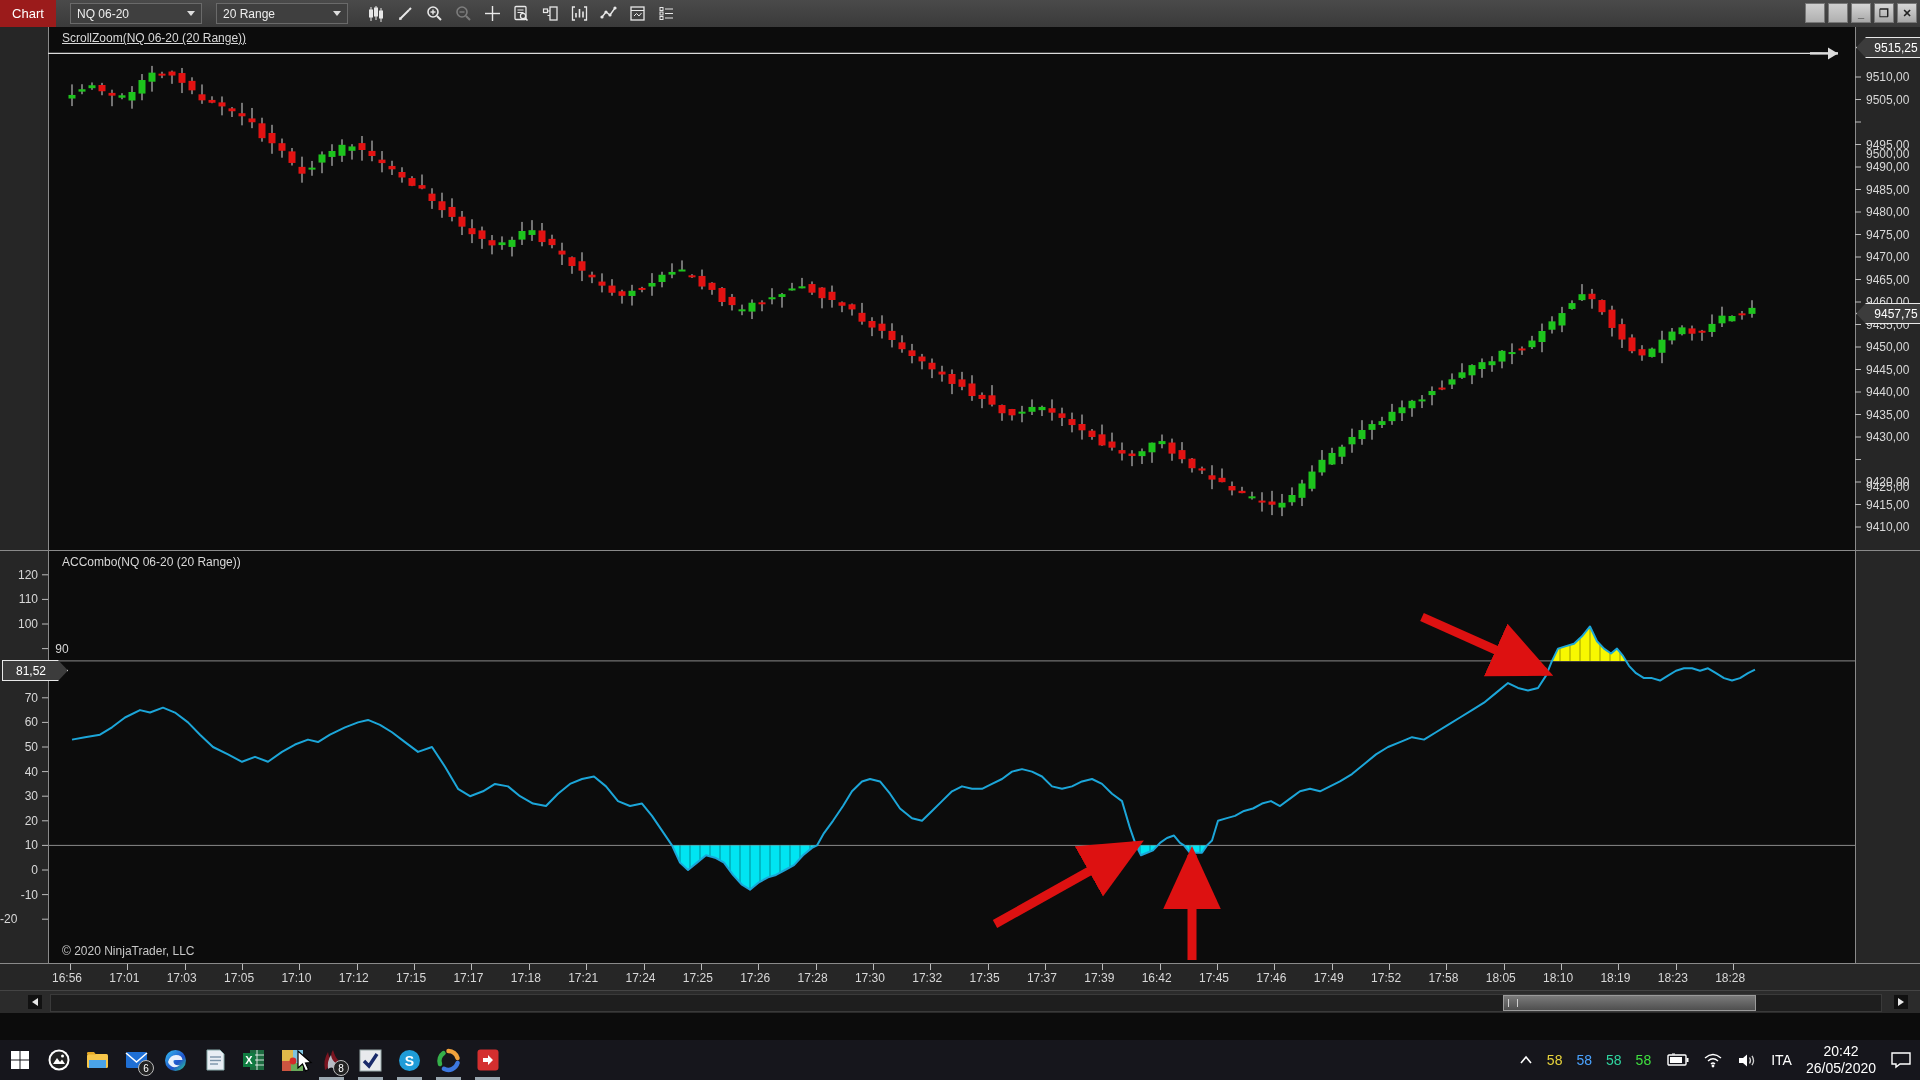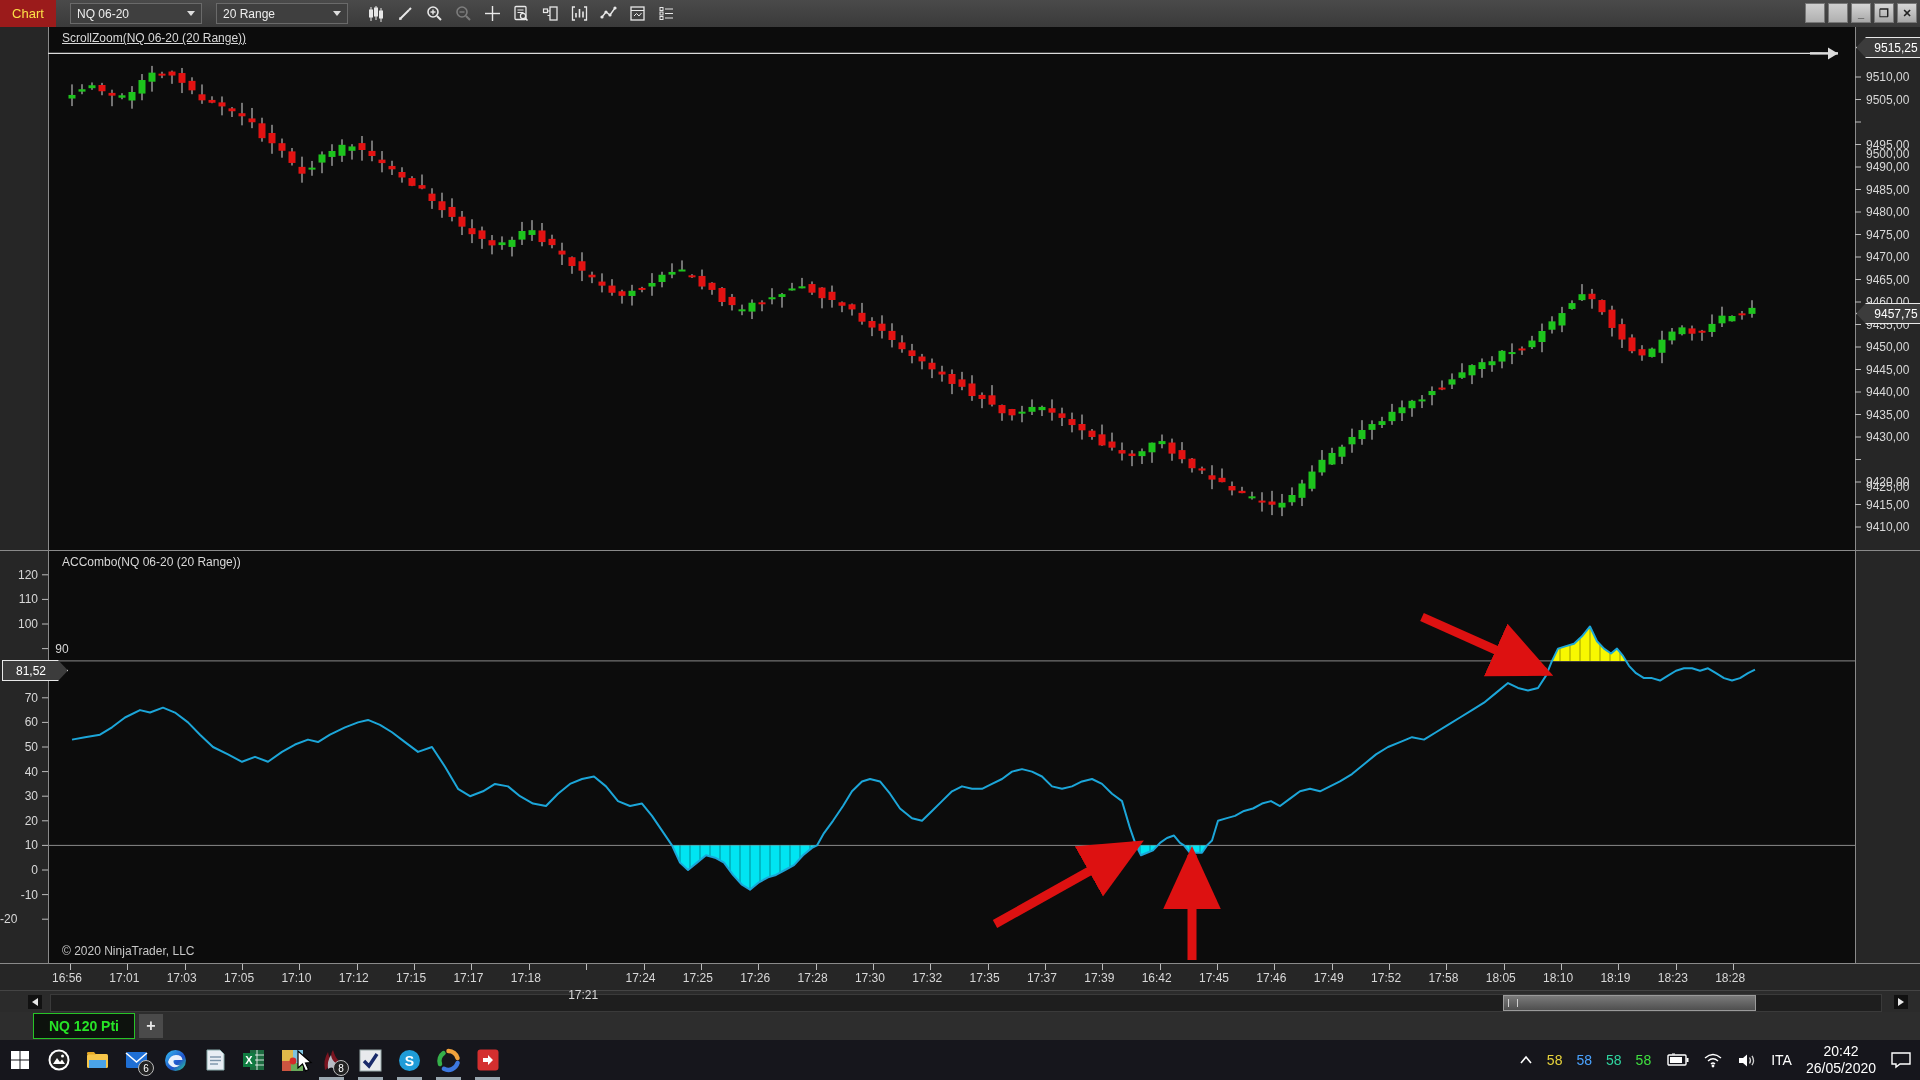--- a/index.html
+++ b/index.html
@@ -1,21 +1,21 @@
 <!DOCTYPE html>
 <html><head>
 <meta charset="utf-8">
 <style>
   html,body{margin:0;padding:0;background:#000;}
   #root{position:relative;width:1920px;height:1080px;overflow:hidden;background:#0c0c0c;
         font-family:"Liberation Sans",sans-serif;color:#ddd;-webkit-font-smoothing:antialiased;}
   .abs{position:absolute;}
   
   #toolbar{left:0;top:0;width:1920px;height:27px;background:linear-gradient(#4a4a4a,#3a3a3a);border-bottom:1px solid #222;display:flex;align-items:center;}
-  #chart-badge{width:56px;height:27px;background:#9b1b1b;color:#fde047;display:flex;align-items:center;justify-content:center;font-size:13px;}
+  #chart-badge{width:56px;height:27px;background:#9b1b1b;color:#ffffff;display:flex;align-items:center;justify-content:center;font-size:13px;}
   .dd{height:19px;margin-left:14px;background:#3f3f3f;border:1px solid #6a6a6a;color:#eee;font-size:12px;display:flex;align-items:center;padding:0 6px;justify-content:space-between;}
   .dd .ddlabel{white-space:nowrap;}
   .dd .car{width:0;height:0;border-left:4px solid transparent;border-right:4px solid transparent;border-top:5px solid #ddd;margin-left:10px;}
   #dd-instrument{width:118px;}
   #dd-interval{width:118px;}
   .toolbtn{width:26px;height:23px;margin-left:3px;display:flex;align-items:center;justify-content:center;border-radius:2px;}
   .toolbtn svg{display:block;}
   .toolbtn.disabled{opacity:.35;}
   #winbtns{position:absolute;right:3px;top:3px;display:flex;gap:3px;}
   .wbtn{width:18px;height:18px;background:linear-gradient(#d6d6d6,#a8a8a8);border:1px solid #777;
@@ -666,28 +666,20 @@
     <div id="sb-track">
       <div id="sb-thumb">
           <span id="sb-grip"></span>
         </div>
     </div>
     <div class="sb-arrow" style="left:1894px;">
         <span class="tri-r"></span>
       </div>
   </div>
 
-  <div id="tabrow" class="abs">
-    <div id="tab-active">
-        <span>NQ 120 Pti</span>
-      </div>
-    <div id="tab-add">
-        <span>+</span>
-      </div>
-  </div>
 
   <div id="taskbar" class="abs">
     <div id="tb-icons" style="display:flex;">
         <div class="tb-icon">
           <div class="glyph">
             <svg width="22" height="22" viewBox="0 0 22 22">
               <g fill="#fff">
                 <rect x="2" y="2" width="8.5" height="8.5"></rect>
                 <rect x="11.5" y="2" width="8.5" height="8.5"></rect>
                 <rect x="2" y="11.5" width="8.5" height="8.5"></rect>
@@ -908,21 +900,21 @@
     <div class="tick-label" style="left: 0px; top: 912.2px; width: 38px; ">-20</div>
     <div class="tick-label" style="left: 52px; top: 971px;">16:56</div>
     <div class="tick-label" style="left: 109.35px; top: 971px;">17:01</div>
     <div class="tick-label" style="left: 166.7px; top: 971px;">17:03</div>
     <div class="tick-label" style="left: 224.05px; top: 971px;">17:05</div>
     <div class="tick-label" style="left: 281.4px; top: 971px;">17:10</div>
     <div class="tick-label" style="left: 338.75px; top: 971px;">17:12</div>
     <div class="tick-label" style="left: 396.1px; top: 971px;">17:15</div>
     <div class="tick-label" style="left: 453.45px; top: 971px;">17:17</div>
     <div class="tick-label" style="left: 510.8px; top: 971px;">17:18</div>
-    <div class="tick-label" style="left: 568.15px; top: 971px; margin-top: 17px;">17:21</div>
+    <div class="tick-label" style="left: 568.15px; top: 971px;">17:21</div>
     <div class="tick-label" style="left: 625.5px; top: 971px;">17:24</div>
     <div class="tick-label" style="left: 682.85px; top: 971px;">17:25</div>
     <div class="tick-label" style="left: 740.2px; top: 971px;">17:26</div>
     <div class="tick-label" style="left: 797.55px; top: 971px;">17:28</div>
     <div class="tick-label" style="left: 854.9px; top: 971px;">17:30</div>
     <div class="tick-label" style="left: 912.25px; top: 971px;">17:32</div>
     <div class="tick-label" style="left: 969.6px; top: 971px;">17:35</div>
     <div class="tick-label" style="left: 1026.95px; top: 971px;">17:37</div>
     <div class="tick-label" style="left: 1084.3px; top: 971px;">17:39</div>
     <div class="tick-label" style="left: 1141.65px; top: 971px;">16:42</div>

